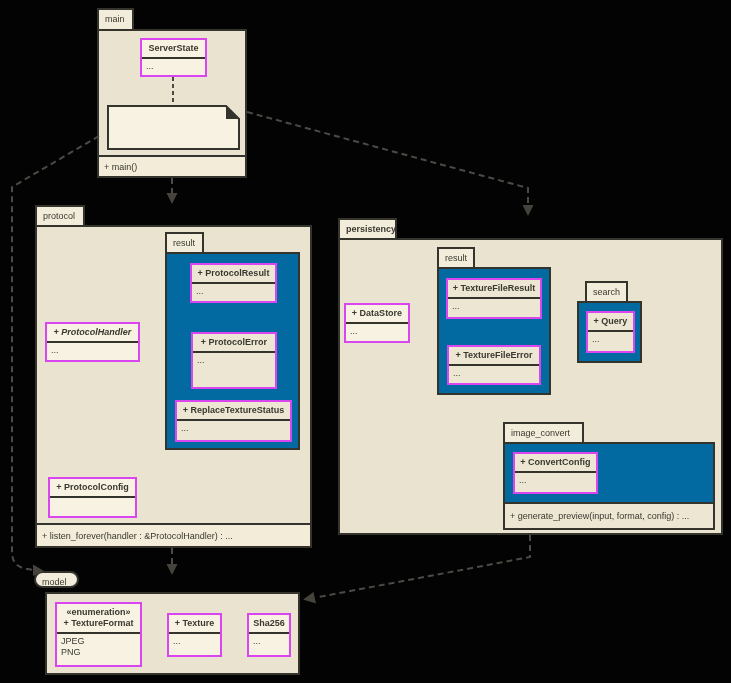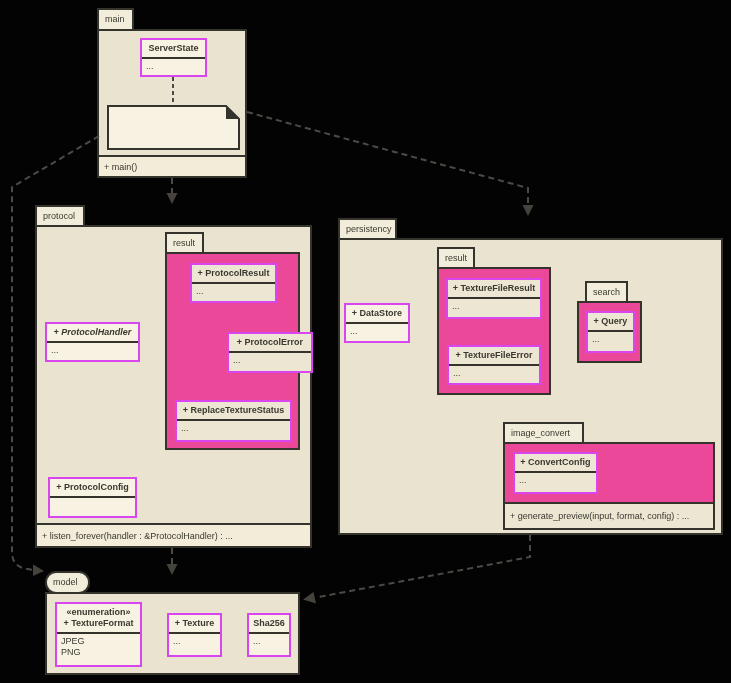--- a/index.html
+++ b/index.html
@@ -6,21 +6,21 @@
   .canvas{
     position:relative;width:731px;height:683px;background:#030303;overflow:hidden;
     font-family:"Liberation Sans",sans-serif;color:#3a382f;
   }
   .abs{position:absolute;box-sizing:border-box;}
   .pkg-tab{
     border:2px solid #34332c;background:#f2edda;
     font-size:9px;line-height:18px;padding:0 6px;white-space:nowrap;z-index:2;
   }
   .pkg-body{border:2px solid #34332c;background:#eae3d0;z-index:1;}
-  .pkg-body.inner{background:#ec4899;z-index:3;}
+  .pkg-body.inner{background:#0369a1;z-index:3;}
   .pkg-footer{
     position:absolute;left:0;right:0;bottom:0;border-top:2px solid #34332c;background:#f2ecd9;
     font-size:9px;display:flex;align-items:center;padding:4px 5px;white-space:nowrap;box-sizing:border-box;
   }
   .cls{
     border:2px solid #d946ef;background:#f7f2e1;display:flex;flex-direction:column;z-index:4;
   }
   .cls.alt{background:#ece6d3;}
   .cls-title{
     border-bottom:2px solid #34332c;font-size:9px;font-weight:bold;white-space:nowrap;
@@ -61,38 +61,38 @@
     <div class="pkg-footer" style="height:23px;">+ listen_forever(handler : &amp;ProtocolHandler) : ...</div>
   </div>
 
   <div class="abs pkg-tab" style="left:165px;top:232px;width:39px;height:22px;z-index:3;"><span>result</span></div>
   <div class="abs pkg-body inner" style="left:165px;top:252px;width:135px;height:198px;"></div>
 
   <div class="abs cls alt" style="left:190px;top:263px;width:87px;height:40px;">
     <div class="cls-title">+ ProtocolResult</div>
     <div class="cls-body">...</div>
   </div>
-  <div class="abs cls alt" style="left:191px;top:332px;width:86px;height:41px;margin-left:36px;">
+  <div class="abs cls alt" style="left:191px;top:332px;width:86px;height:57px;">
     <div class="cls-title">+ ProtocolError</div>
     <div class="cls-body">...</div>
   </div>
   <div class="abs cls alt" style="left:175px;top:400px;width:117px;height:42px;">
     <div class="cls-title">+ ReplaceTextureStatus</div>
     <div class="cls-body">...</div>
   </div>
   <div class="abs cls" style="left:45px;top:322px;width:95px;height:40px;">
     <div class="cls-title italic">+ ProtocolHandler</div>
     <div class="cls-body">...</div>
   </div>
   <div class="abs cls" style="left:48px;top:477px;width:89px;height:41px;gap:39px;">
     <div class="cls-title">+ ProtocolConfig</div>
     <div class="cls-body">...</div>
   </div>
 
-  <div class="abs pkg-tab" style="left:338px;top:218px;width:59px;height:22px;"><span>persistency</span></div>
+  <div class="abs pkg-tab" style="left:338px;top:218px;width:59px;height:22px;font-weight:bold;"><span>persistency</span></div>
   <div class="abs pkg-body" style="left:338px;top:238px;width:385px;height:297px;"></div>
 
   <div class="abs cls" style="left:344px;top:303px;width:66px;height:40px;">
     <div class="cls-title">+ DataStore</div>
     <div class="cls-body">...</div>
   </div>
 
   <div class="abs pkg-tab" style="left:437px;top:247px;width:38px;height:22px;z-index:3;"><span>result</span></div>
   <div class="abs pkg-body inner" style="left:437px;top:267px;width:114px;height:128px;"></div>
   <div class="abs cls alt" style="left:446px;top:278px;width:96px;height:41px;">
@@ -113,21 +113,21 @@
 
   <div class="abs pkg-tab" style="left:503px;top:422px;width:81px;height:22px;z-index:3;"><span>image_convert</span></div>
   <div class="abs pkg-body inner" style="left:503px;top:442px;width:212px;height:88px;">
     <div class="pkg-footer" style="height:26px;background:#ece6d3;">+ generate_preview(input, format, config) : ...</div>
   </div>
   <div class="abs cls alt" style="left:513px;top:452px;width:85px;height:42px;">
     <div class="cls-title">+ ConvertConfig</div>
     <div class="cls-body">...</div>
   </div>
 
-  <div class="abs pkg-tab" style="left:45px;top:571px;width:45px;height:23px;border-radius:11px;"><span>model</span></div>
+  <div class="abs pkg-tab" style="left:34px;top:571px;width:45px;height:17px;border-radius:11px;"><span>model</span></div>
   <div class="abs pkg-body" style="left:45px;top:592px;width:255px;height:83px;"></div>
 
   <div class="abs cls" style="left:55px;top:602px;width:87px;height:65px;">
     <div class="cls-title">
       <div>«enumeration»</div>
       <div>+ TextureFormat</div>
     </div>
     <div class="cls-body">
       <div>JPEG</div>
       <div>PNG</div>

